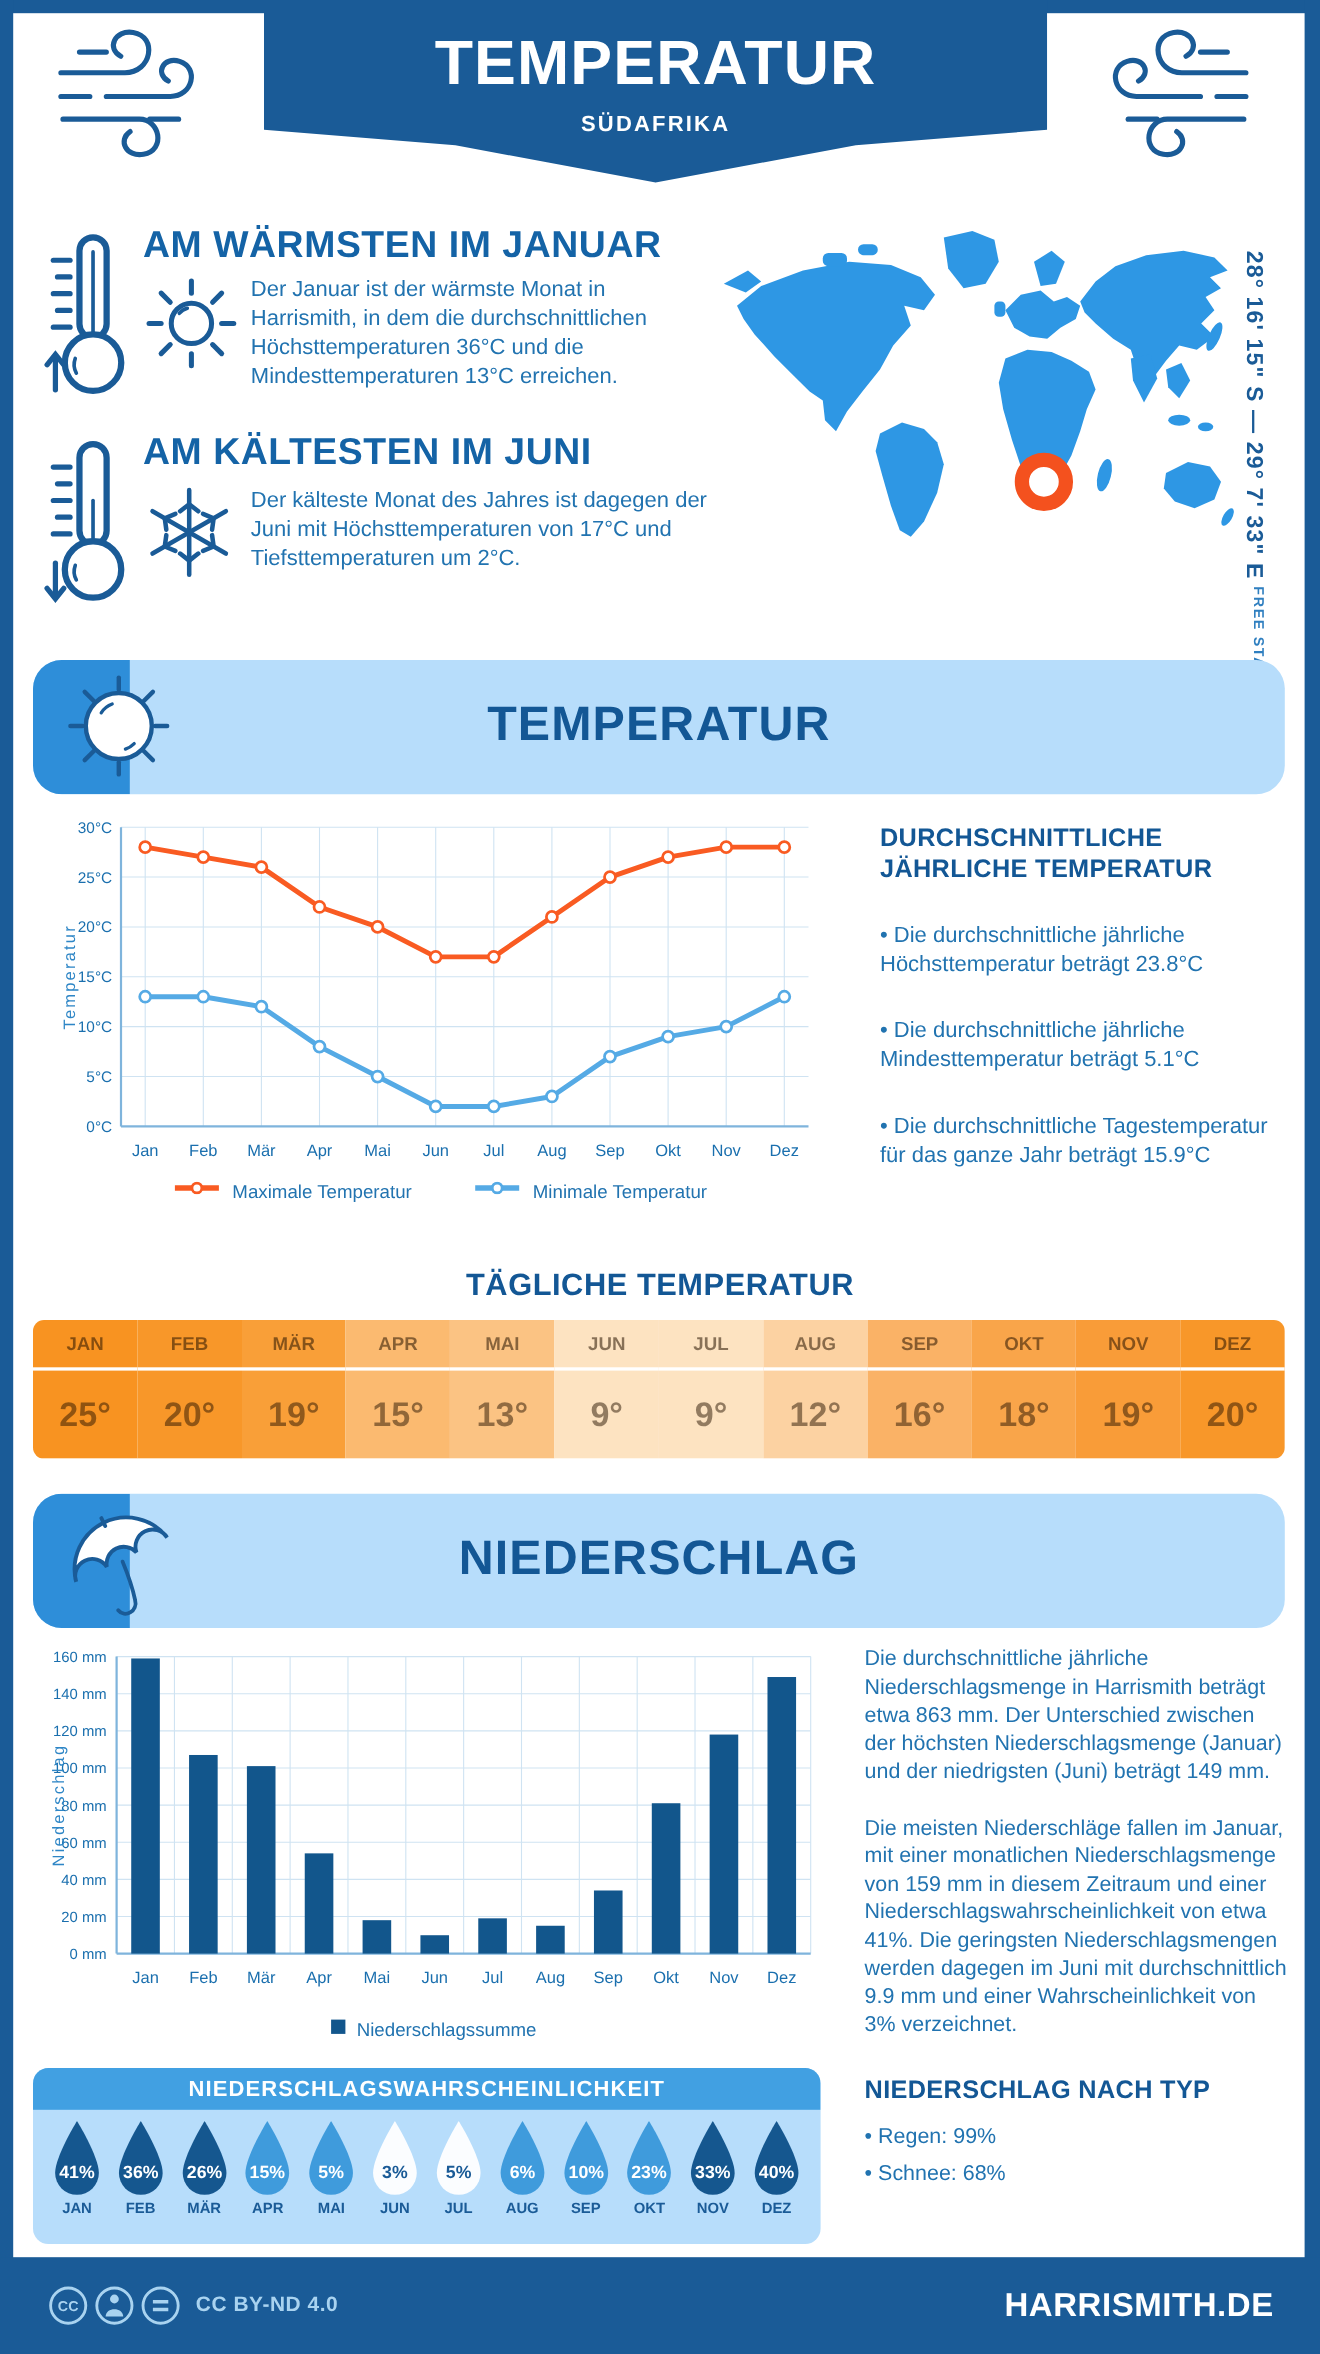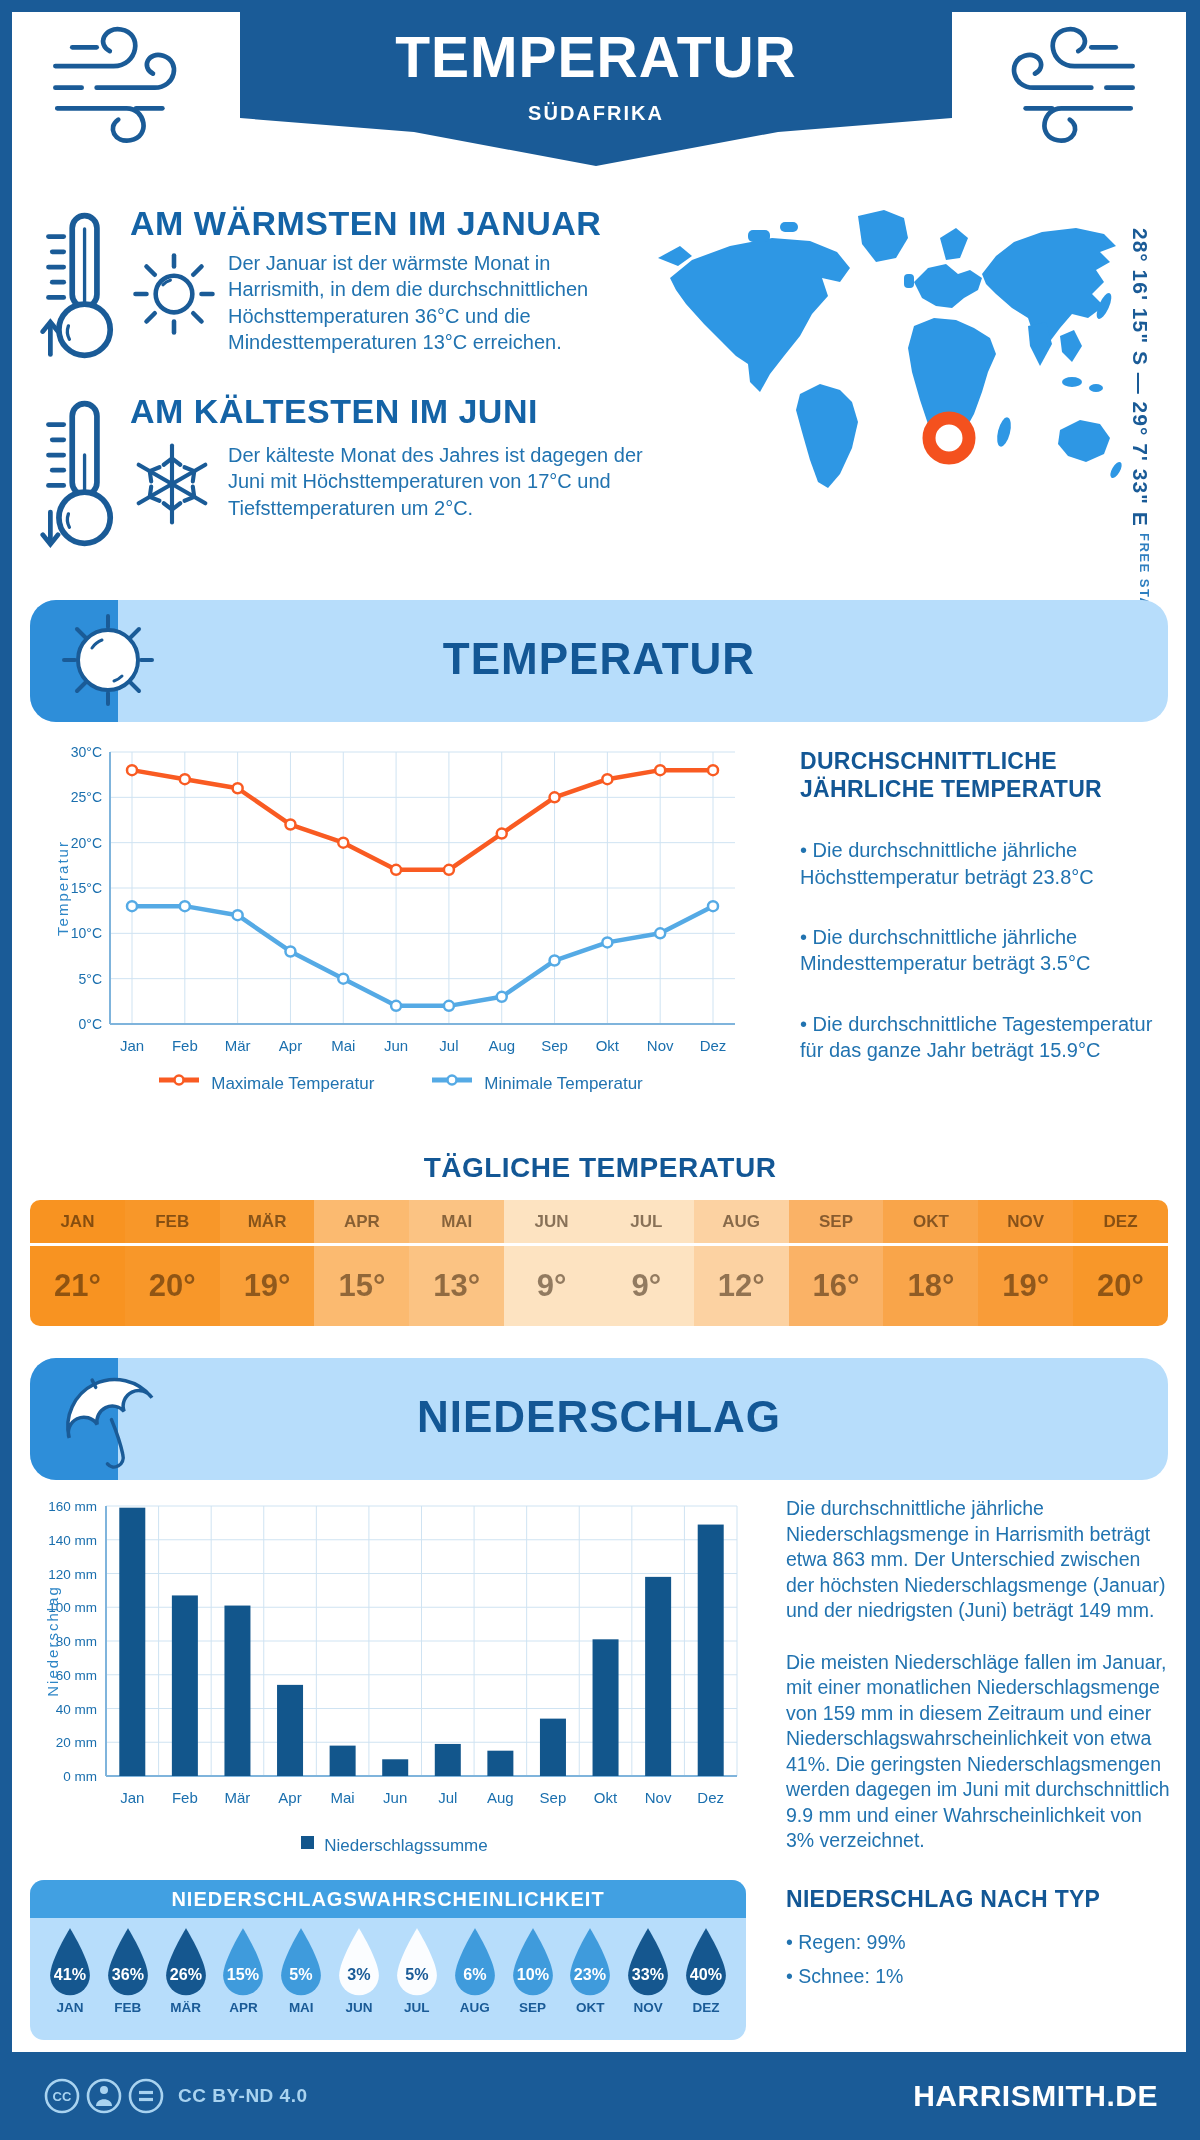--- a/index.html
+++ b/index.html
@@ -291,29 +291,29 @@
           <line x1="2" y1="6" x2="42" y2="6" stroke="#55AAE5" stroke-width="5"></line>
           <circle cx="22" cy="6" r="4.5" fill="#fff" stroke="#55AAE5" stroke-width="2.5"></circle>
         </svg>
         <span>Minimale Temperatur</span>
       </div>
     </div>
 
   <div class="stats">
     <h3>DURCHSCHNITTLICHE JÄHRLICHE TEMPERATUR</h3>
     <p>• Die durchschnittliche jährliche Höchsttemperatur beträgt 23.8°C</p>
-    <p>• Die durchschnittliche jährliche Mindesttemperatur beträgt 3.5°C</p>
+    <p>• Die durchschnittliche jährliche Mindesttemperatur beträgt 5.1°C</p>
     <p>• Die durchschnittliche Tagestemperatur für das ganze Jahr beträgt 15.9°C</p>
   </div>
 
   <div class="daily-title">TÄGLICHE TEMPERATUR</div>
   <div class="daily">
       <div class="col" style="background: rgb(248, 147, 33);">
         <div class="mon">JAN</div>
-        <div class="val">21°</div>
+        <div class="val">25°</div>
       </div>
       <div class="col" style="background: rgb(248, 151, 41);">
         <div class="mon">FEB</div>
         <div class="val">20°</div>
       </div>
       <div class="col" style="background: rgb(249, 159, 56);">
         <div class="mon">MÄR</div>
         <div class="val">19°</div>
       </div>
       <div class="col" style="background: rgb(251, 186, 112);">
@@ -430,21 +430,21 @@
         <span style="display: inline-block; width: 13px; height: 13px; background: rgb(18, 86, 140);"></span>
         <span>Niederschlagssumme</span>
       </div>
     </div>
 
   <div class="ptext">
     <p>Die durchschnittliche jährliche Niederschlagsmenge in Harrismith beträgt etwa 863 mm. Der Unterschied zwischen der höchsten Niederschlagsmenge (Januar) und der niedrigsten (Juni) beträgt 149 mm.</p>
     <p>Die meisten Niederschläge fallen im Januar, mit einer monatlichen Niederschlagsmenge von 159 mm in diesem Zeitraum und einer Niederschlagswahrscheinlichkeit von etwa 41%. Die geringsten Niederschlagsmengen werden dagegen im Juni mit durchschnittlich 9.9 mm und einer Wahrscheinlichkeit von 3% verzeichnet.</p>
     <h3>NIEDERSCHLAG NACH TYP</h3>
     <p class="typ">• Regen: 99%</p>
-    <p class="typ">• Schnee: 1%</p>
+    <p class="typ">• Schnee: 68%</p>
   </div>
 
   <div class="prob">
     <div class="phead">NIEDERSCHLAGSWAHRSCHEINLICHKEIT</div>
     <div class="drops">
         <div class="drop">
           <svg width="54" height="72" viewBox="0 0 100 134">
             <path d="M50 4 C50 4 13 64 13 92 A37 37 0 0 0 87 92 C87 64 50 4 50 4 Z" fill="#15578F"></path>
             <text x="50" y="101" text-anchor="middle" font-size="30" font-weight="bold" fill="#FFFFFF" font-family="Liberation Sans, sans-serif">41%</text>
           </svg>

